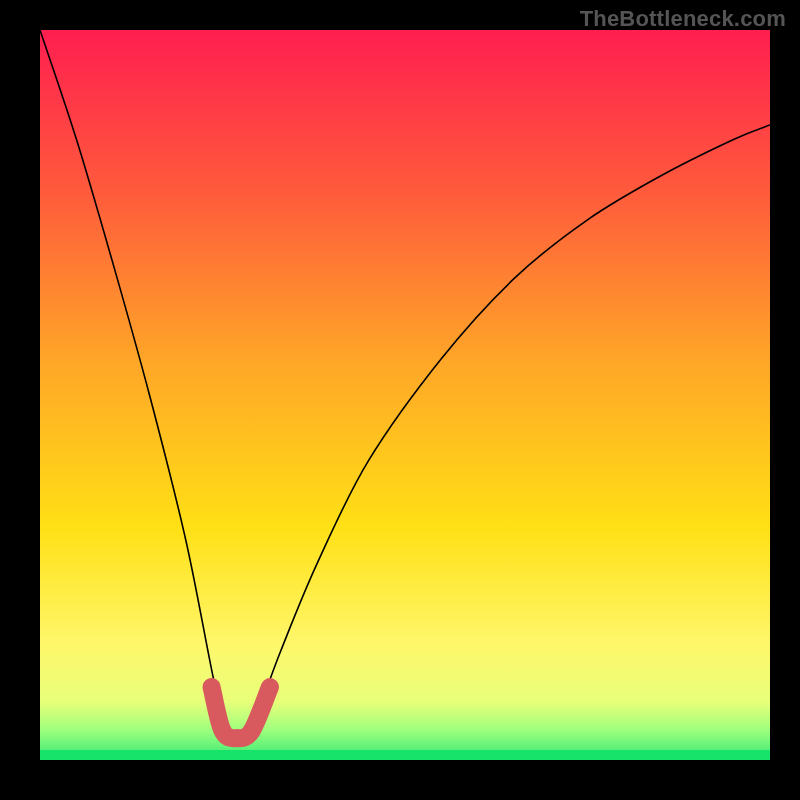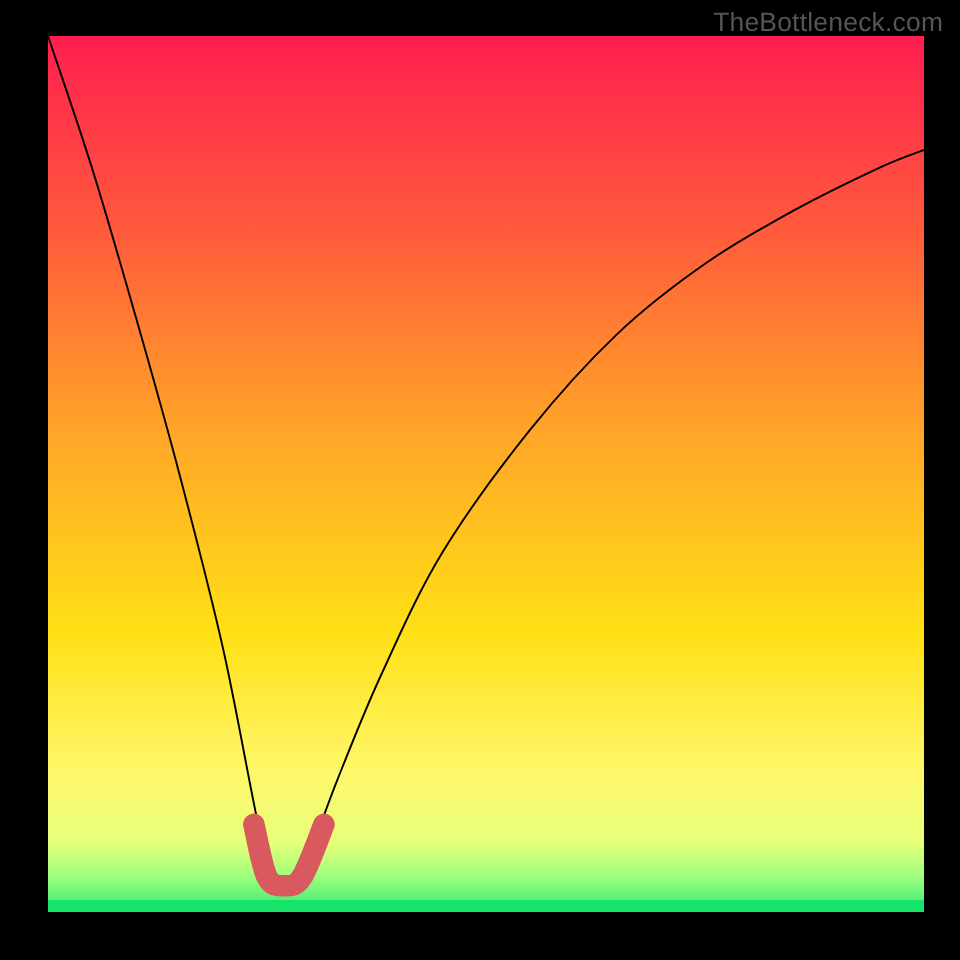--- a/index.html
+++ b/index.html
@@ -10,21 +10,21 @@
     position: relative;
     font-family: Arial, Helvetica, sans-serif;
     overflow: hidden;
   }
   .watermark {
     position: absolute;
     top: 6px;
     right: 14px;
     color: #555;
     font-size: 22px;
-    font-weight: 400;
+    font-weight: 700;
     letter-spacing: 0.2px;
     z-index: 10;
   }
   .plot-area {
     position: absolute;
     left: 40px;
     top: 30px;
     width: 730px;
     height: 730px;
     overflow: hidden;

